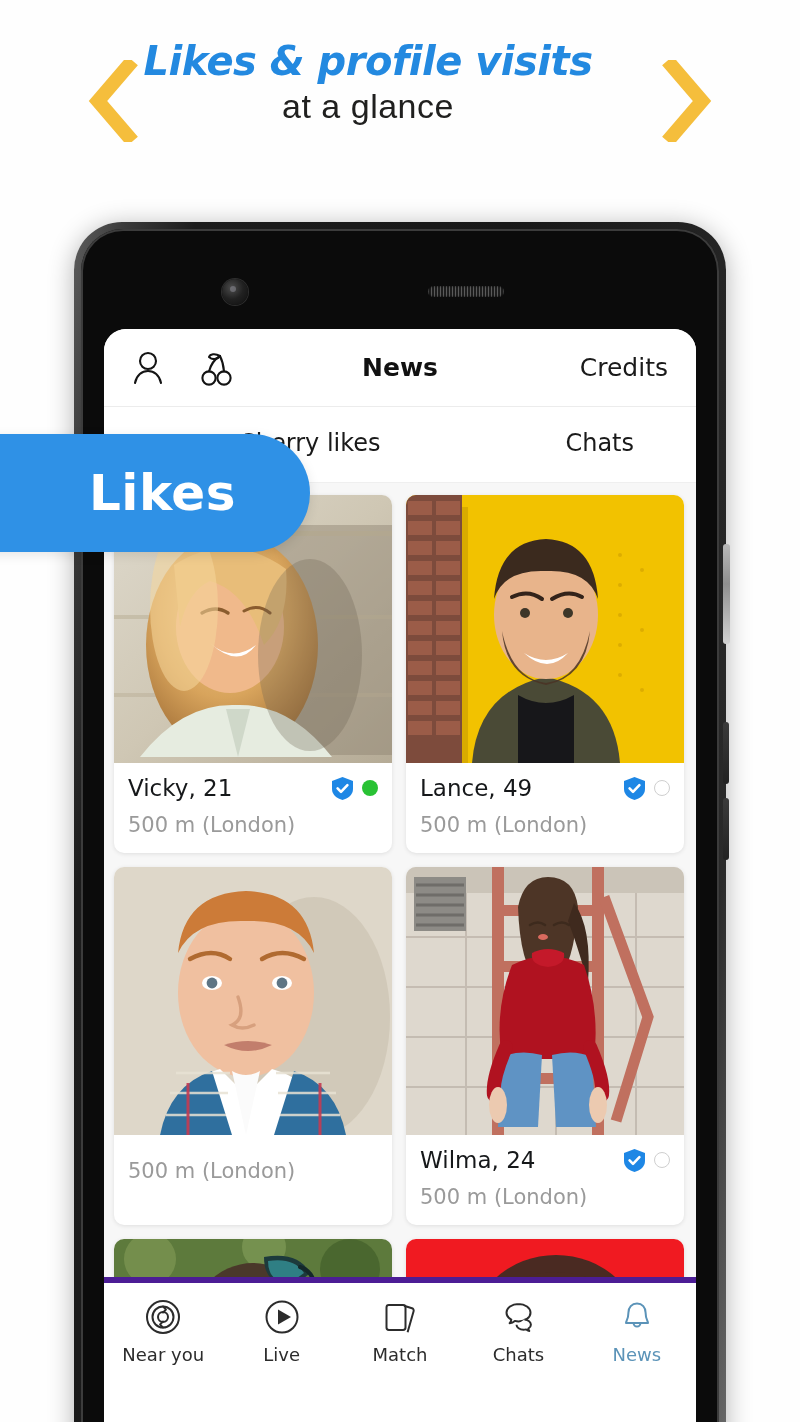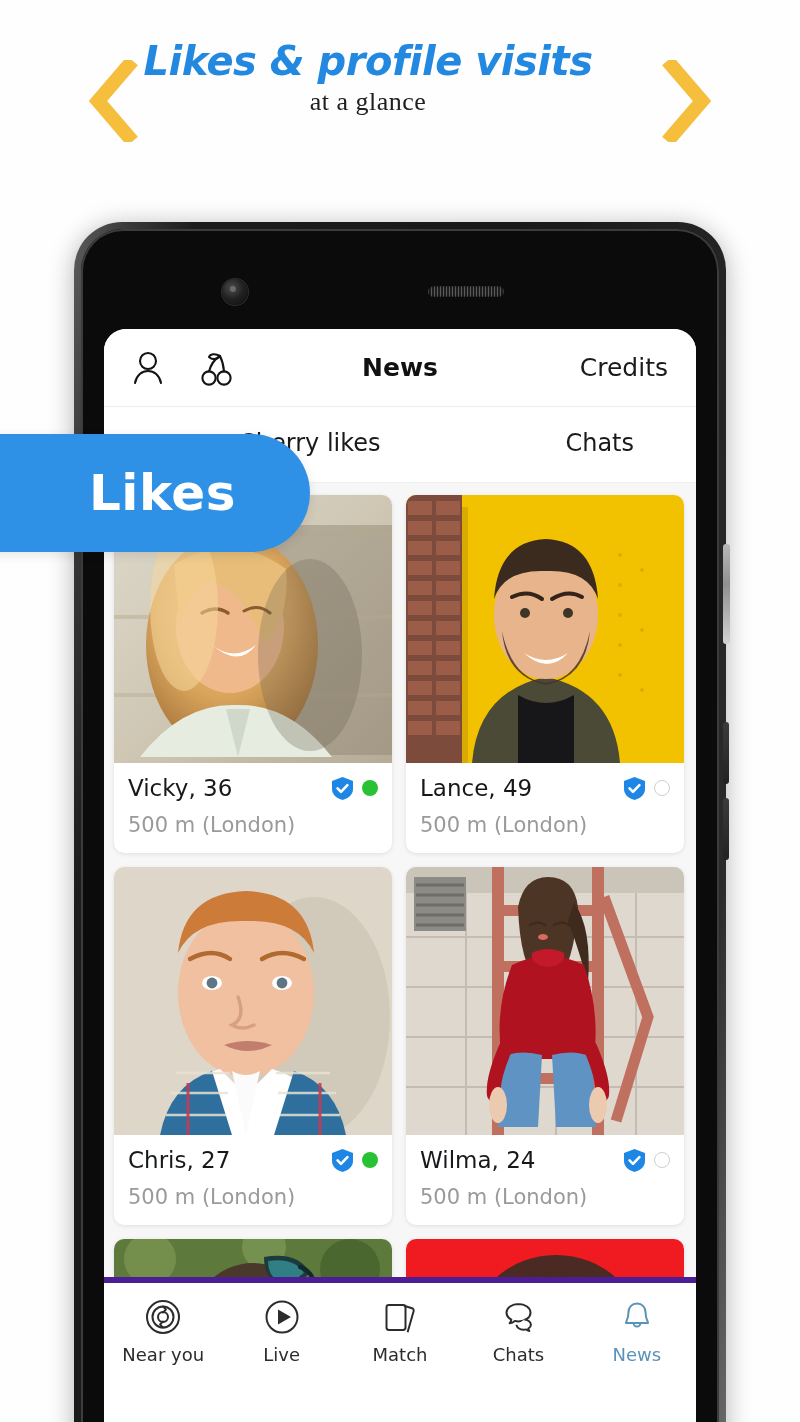--- a/index.html
+++ b/index.html
@@ -13,22 +13,22 @@
 
   
   .promo { position:absolute; top:0; left:0; width:800px; height:200px; }
   .promo-text { position:absolute; left:0; top:38px; width:736px; text-align:center; }
   .promo-line1 {
     font-family:"DejaVu Sans", sans-serif;
     font-size:40px; font-weight:700; font-style:italic;
     color:#2389e0; letter-spacing:-0.5px; line-height:1.15;
   }
   .promo-line2 {
-    font-family:Liberation Serif, serif;
-    font-size:26px; font-weight:400; color:#20201f;
+    font-family:Liberation Sans, sans-serif;
+    font-size:34px; font-weight:400; color:#20201f;
     line-height:1.35; letter-spacing:0.5px;text-align:center;
   }
   .chev { position:absolute; top:60px; width:64px; height:82px; }
   .chev svg { width:100%; height:100%; display:block; }
   .chev-left  { left:84px; }
   .chev-right { right:84px; }
 
   
   .phone {
     position:absolute; left:74px; top:222px;
@@ -261,21 +261,21 @@
                   <path d="M88 118 q14 -8 26 0" stroke="#8a5c2e" stroke-width="3.4" fill="none" stroke-linecap="round"></path>
                   <path d="M130 116 q14 -8 26 2" stroke="#8a5c2e" stroke-width="3" fill="none" stroke-linecap="round"></path>
                   <path d="M26 262 q42 -54 96 -52 q54 -2 96 52 z" fill="#e6ece0"></path>
                   <path d="M112 214 l12 48 l12 -48 z" fill="#cfd8c9"></path>
                   <ellipse cx="70" cy="112" rx="34" ry="84" fill="#f6d79c" opacity=".55"></ellipse>
                   <ellipse cx="196" cy="160" rx="52" ry="96" fill="#6c6252" opacity=".30"></ellipse>
                 </svg>
               </div>
               <div class="card-info">
                 <div class="card-row1">
-                  <div class="card-name">Vicky, 36</div>
+                  <div class="card-name">Vicky, 21</div>
                   <div class="badges">
                     <span class="shield">
                       <svg viewBox="0 0 21 23">
                           <path d="M10.5 0 L21 4 v8 c0 6-5.2 9.6-10.5 11C5.2 21.6 0 18 0 12V4z" fill="#1e87e5"></path>
                           <path d="M5.6 11.4 l3.4 3.4 6.4-6.6" fill="none" stroke="#fff" stroke-width="2.6" stroke-linecap="round" stroke-linejoin="round"></path>
                         </svg>
                     </span>
                     <span class="dot on"></span>
                   </div>
                 </div>
@@ -381,32 +381,20 @@
                       <path d="M216 206 h-54"></path>
                   </g>
                   <g stroke="#c43b52" stroke-width="3" opacity=".9">
                     <path d="M74 268 v-52"></path>
                       <path d="M206 268 v-52"></path>
                   </g>
                   <path d="M118 204 l14 64 l14 -64 q-14 8 -28 0z" fill="#fbfbfb"></path>
                 </svg>
               </div>
               <div class="card-info">
-                <div class="card-row1">
-                  <div class="card-name">Chris, 27</div>
-                  <div class="badges">
-                    <span class="shield">
-                      <svg viewBox="0 0 21 23">
-                          <path d="M10.5 0 L21 4 v8 c0 6-5.2 9.6-10.5 11C5.2 21.6 0 18 0 12V4z" fill="#1e87e5"></path>
-                          <path d="M5.6 11.4 l3.4 3.4 6.4-6.6" fill="none" stroke="#fff" stroke-width="2.6" stroke-linecap="round" stroke-linejoin="round"></path>
-                        </svg>
-                    </span>
-                    <span class="dot on"></span>
-                  </div>
-                </div>
                 <div class="card-dist">500 m (London)</div>
               </div>
             </div>
 
             <div class="card">
               <div class="card-photo">
                 <svg viewBox="0 0 278 268" preserveAspectRatio="xMidYMid slice">
                   <rect width="278" height="268" fill="#ded8ce"></rect>
                   <rect x="0" y="0" width="278" height="26" fill="#cbc4b8"></rect>
                   <g stroke="#c2bab0" stroke-width="2" opacity=".9">

